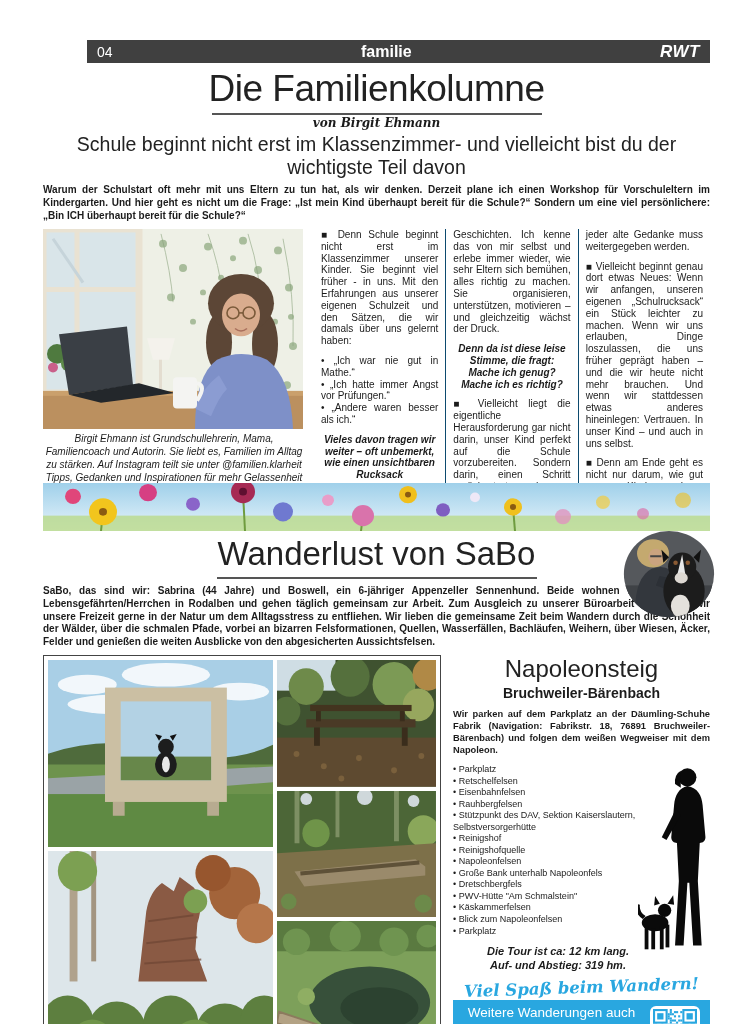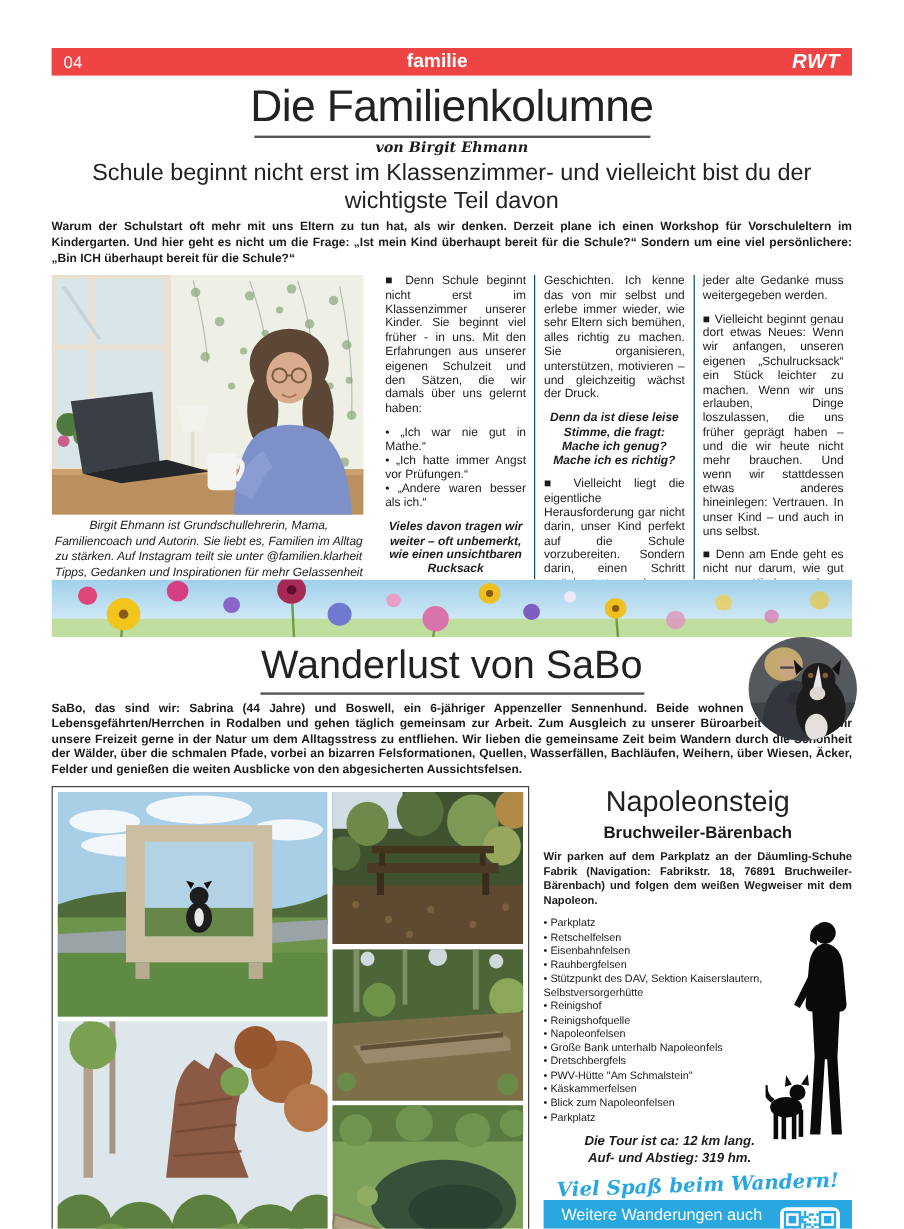--- a/index.html
+++ b/index.html
@@ -63,21 +63,21 @@
   .fb-note{flex:1;font-size:13.5px;line-height:1.25;text-align:center;}
   .qr{width:50px;height:50px;background:#fff;border-radius:6px;padding:3px;box-sizing:border-box;flex:none;}
   .qr svg{width:100%;height:100%;display:block;}
   .silhouette{position:absolute;right:-4px;top:110px;width:76px;height:196px;pointer-events:none;}
 </style>
 </head>
 <body>
 
 <div class="page">
 
-  <div class="topbar" style="background: #ef4444;">
+  <div class="topbar" style="background: #404040; margin-left: 44px;">
     <span class="page-num">04</span>
     <span class="section-name">familie</span>
     <span class="logo">RWT</span>
   </div>
 
   <h1 class="kolumne-title">Die Familienkolumne</h1>
   <div class="title-rule"></div>
   <div class="byline">von Birgit Ehmann</div>
   <h2 class="kicker">Schule beginnt nicht erst im Klassenzimmer- und vielleicht bist du der wichtigste Teil davon</h2>
   <p class="lead">Warum der Schulstart oft mehr mit uns Eltern zu tun hat, als wir denken. Derzeit plane ich einen Workshop für Vorschuleltern im Kindergarten. Und hier geht es nicht um die Frage: „Ist mein Kind überhaupt bereit für die Schule?“ Sondern um eine viel persönlichere: „Bin ICH überhaupt bereit für die Schule?“</p>

